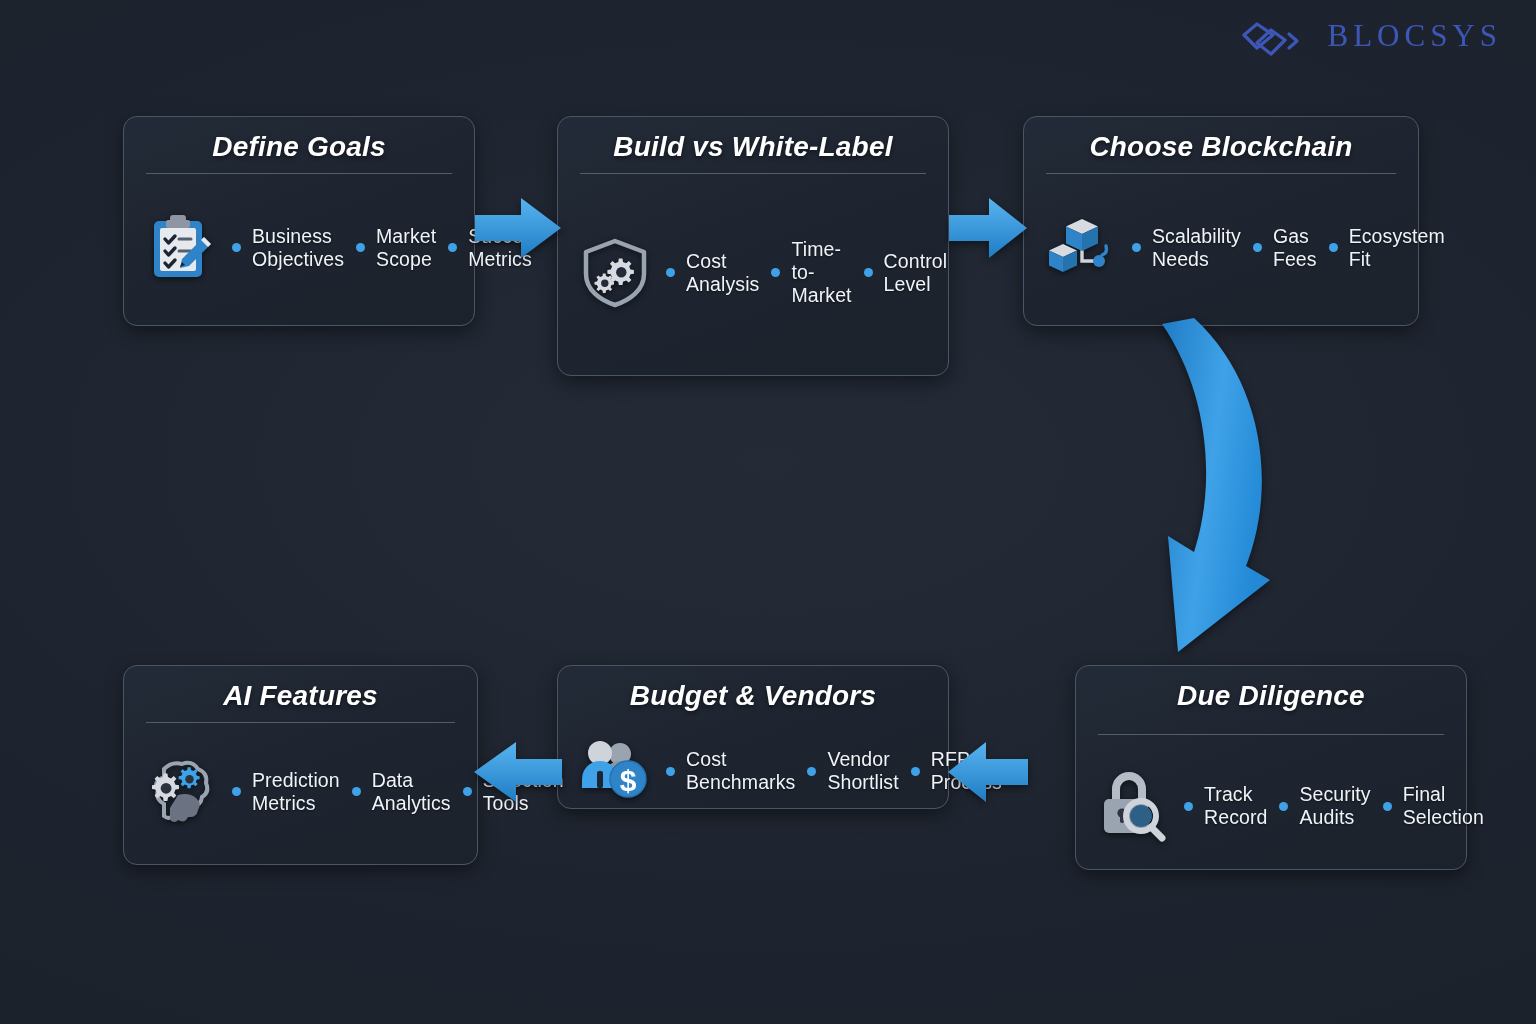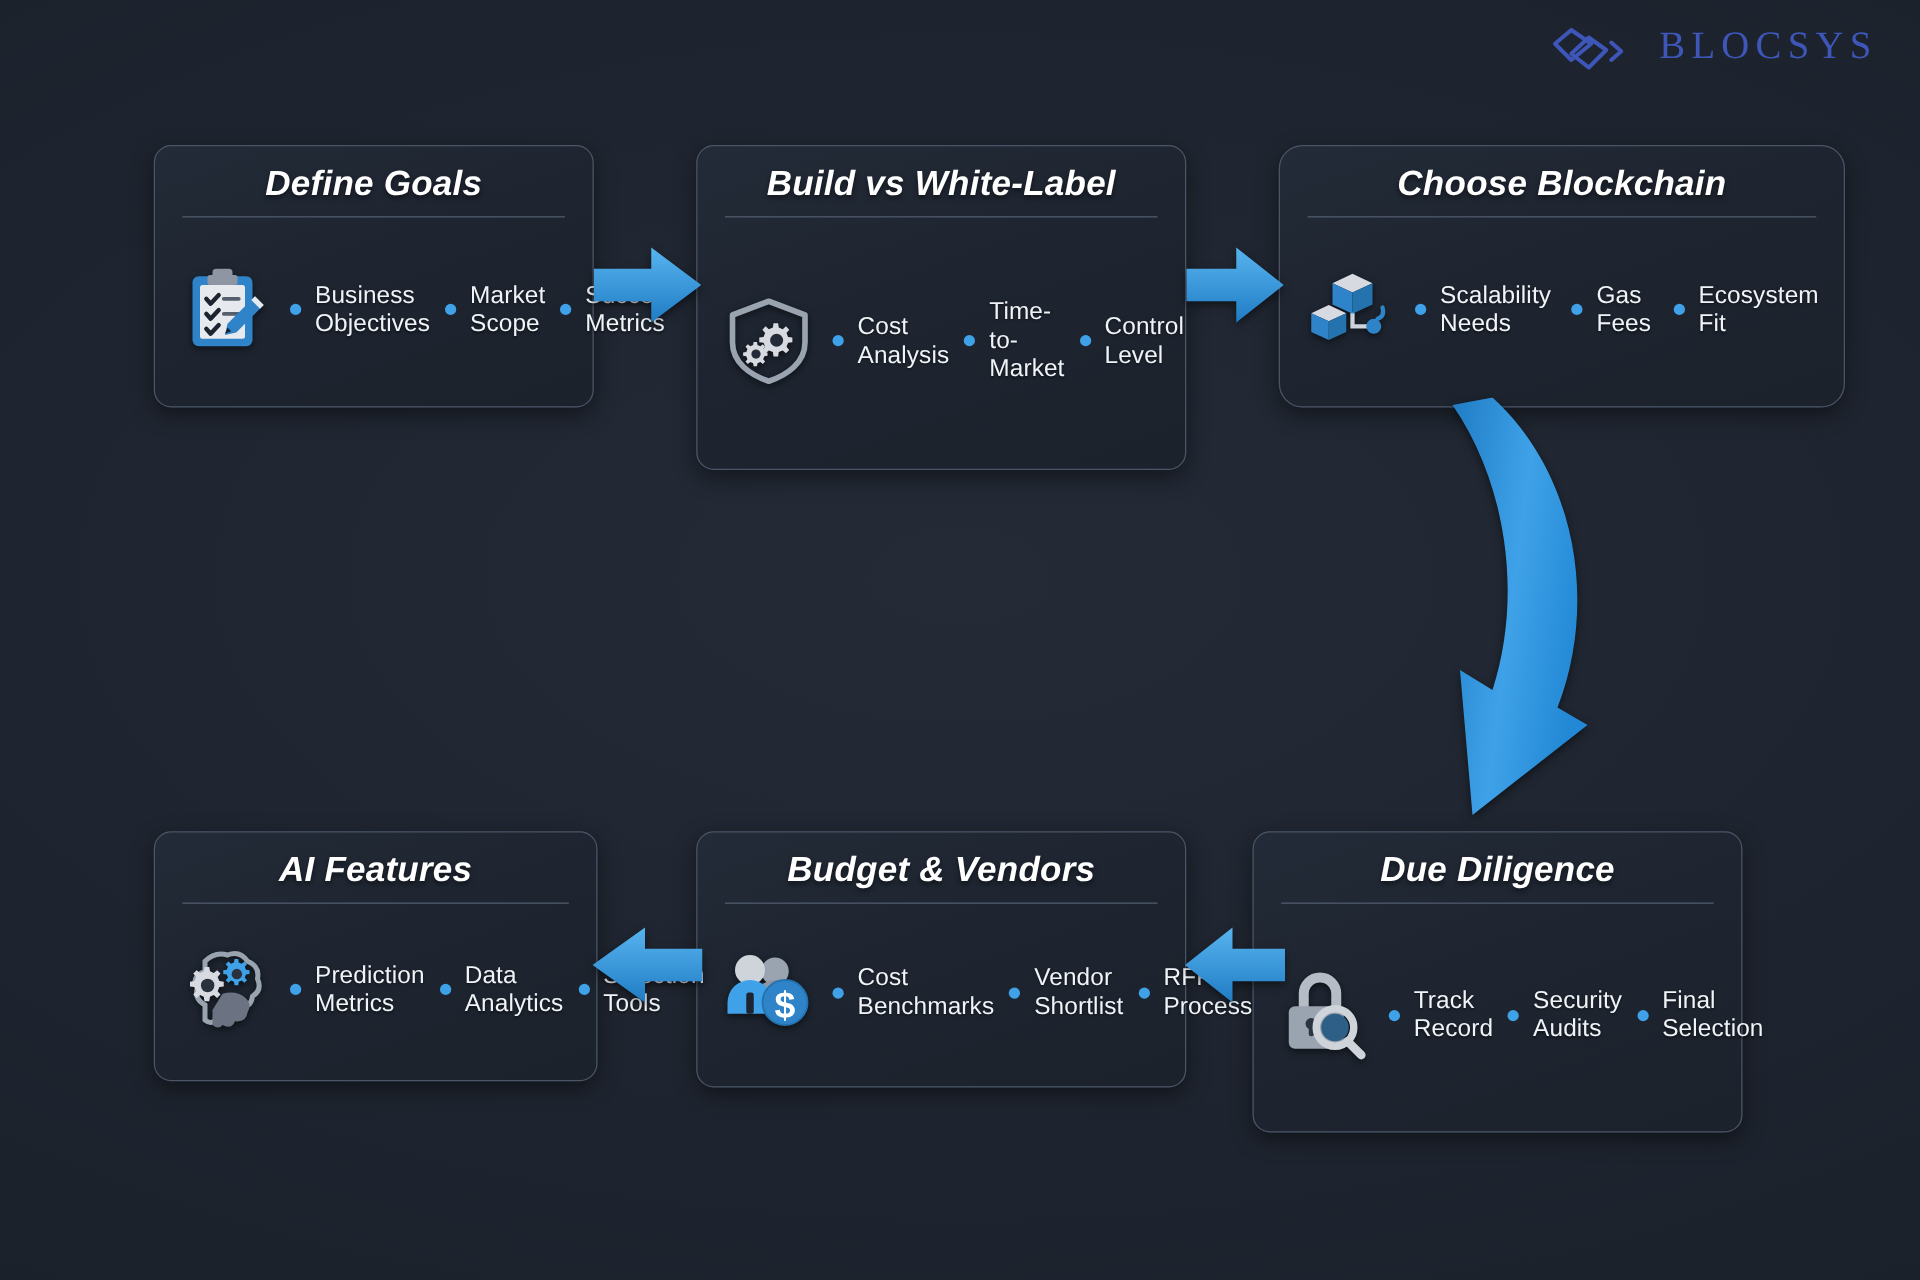--- a/index.html
+++ b/index.html
@@ -92,23 +92,23 @@
   }
   .dot {
     width: 9px; height: 9px; border-radius: 50%;
     background: #3fa2e8;
     flex: 0 0 9px;
   }
 
   
   #card-define-goals      { left: 123px;  top: 116px; width: 352px; height: 210px; }
   #card-build-vs-white    { left: 557px;  top: 116px; width: 392px; height: 260px; }
-  #card-choose-blockchain { left: 1023px; top: 116px; width: 453px; height: 210px; border-radius: 19px; }
-  #card-due-diligence     { left: 1002px; top: 665px; width: 392px; height: 241px; }
-  #card-budget-vendors    { left: 557px;  top: 665px; width: 392px; height: 205px; }
+  #card-choose-blockchain { left: 1023px; top: 116px; width: 396px; height: 210px; }
+  #card-due-diligence     { left: 1075px; top: 665px; width: 392px; height: 205px; gap: 12px; }
+  #card-budget-vendors    { left: 557px;  top: 665px; width: 392px; height: 144px; }
   #card-ai-features       { left: 123px;  top: 665px; width: 355px; height: 200px; }
 
   
   .arrow { position: absolute; display: block; filter: drop-shadow(0 3px 4px rgba(0,0,0,0.5)); }
   #arrow-1 { left: 475px;  top: 194px; width: 86px; height: 68px; }
   #arrow-2 { left: 949px;  top: 194px; width: 78px; height: 68px; }
   #arrow-curve { left: 1150px; top: 318px; width: 160px; height: 348px; }
   #arrow-3 { left: 948px;  top: 738px; width: 80px; height: 68px; }
   #arrow-4 { left: 474px;  top: 738px; width: 88px; height: 68px; }
 </style>

